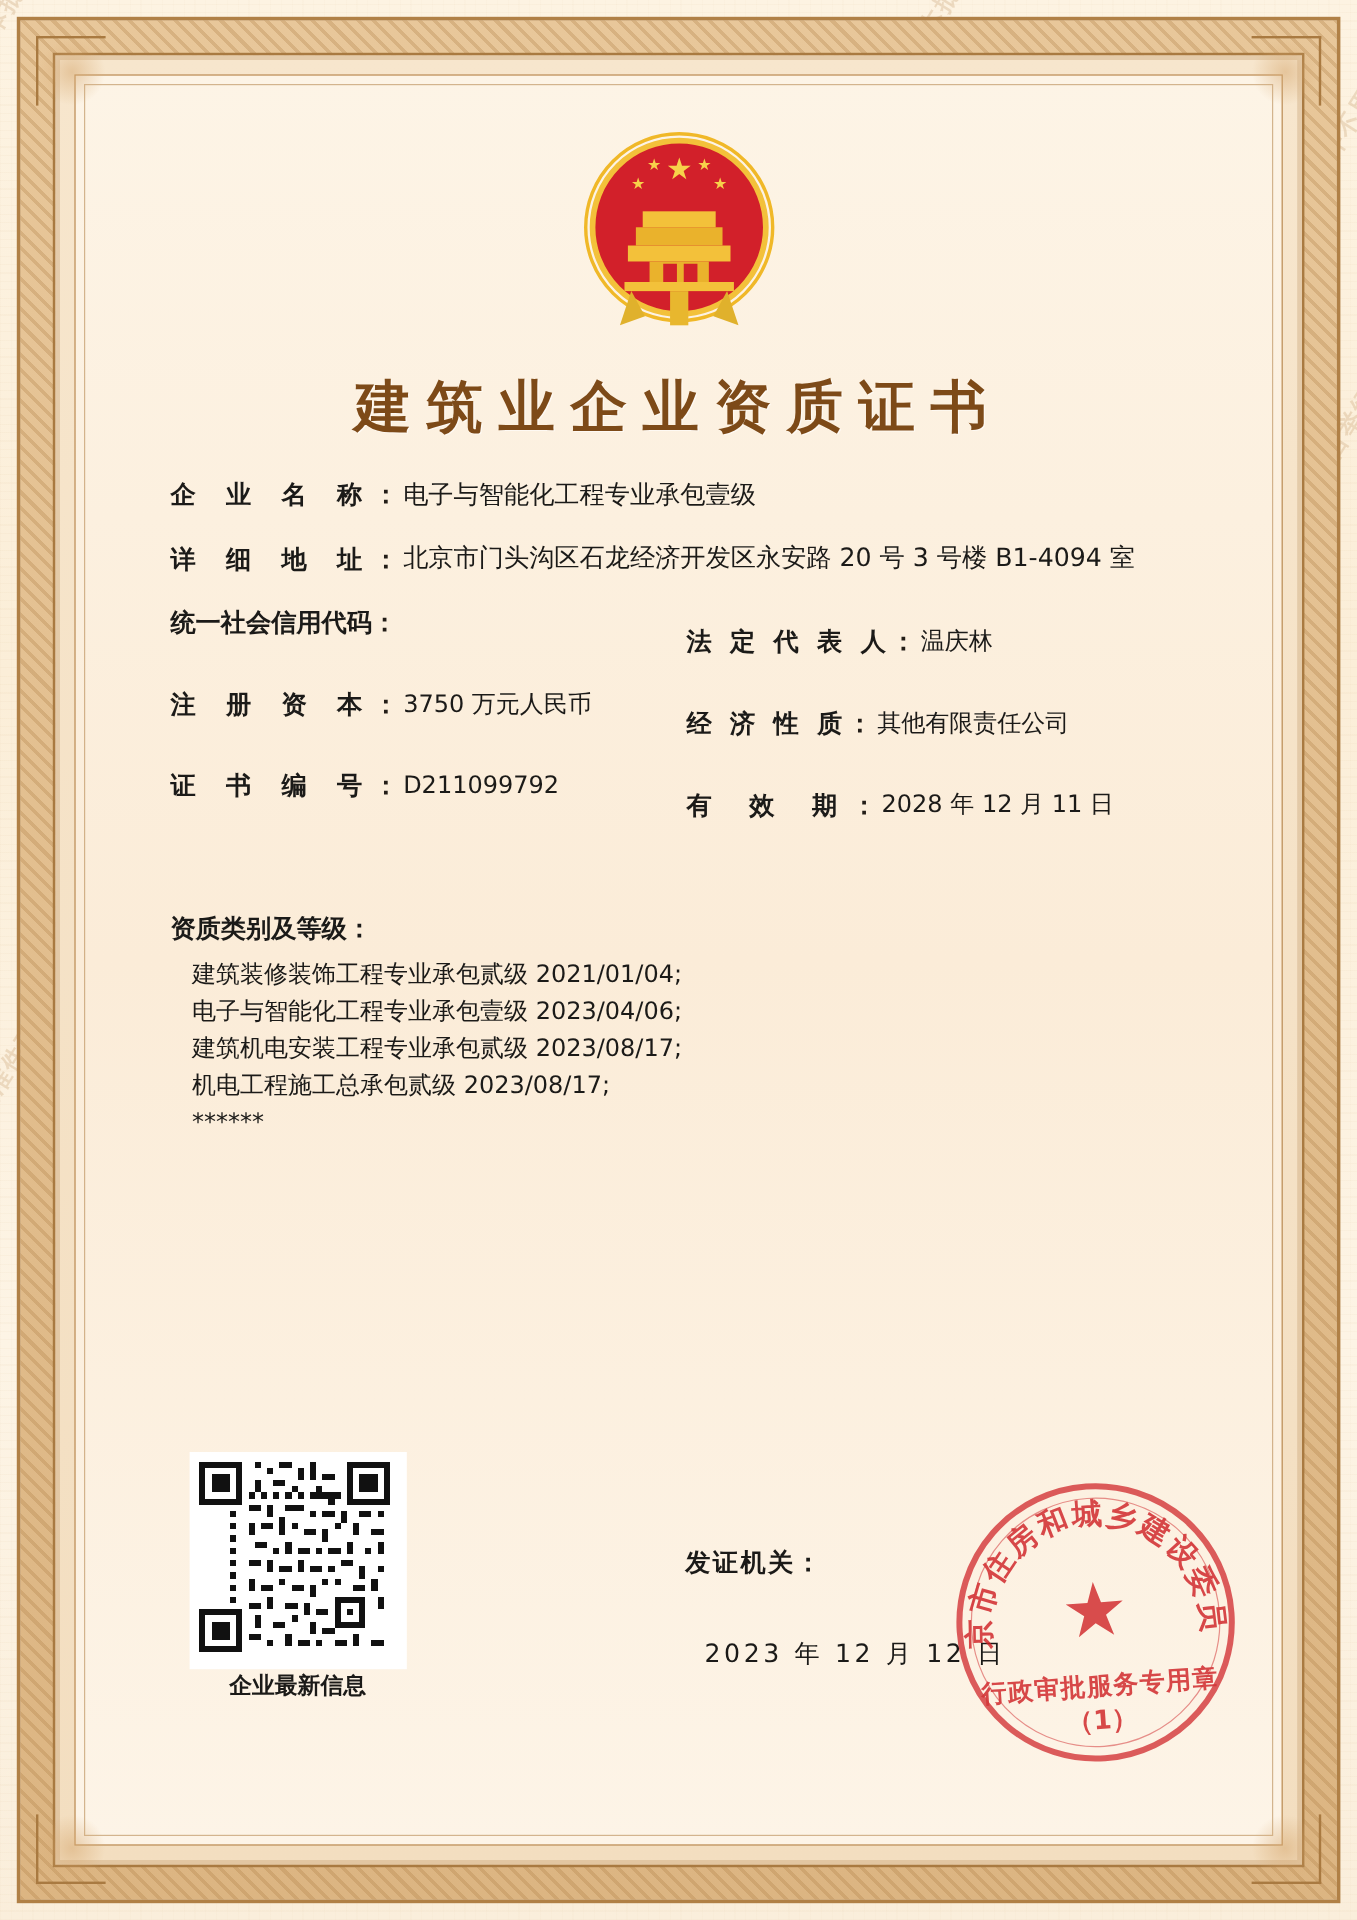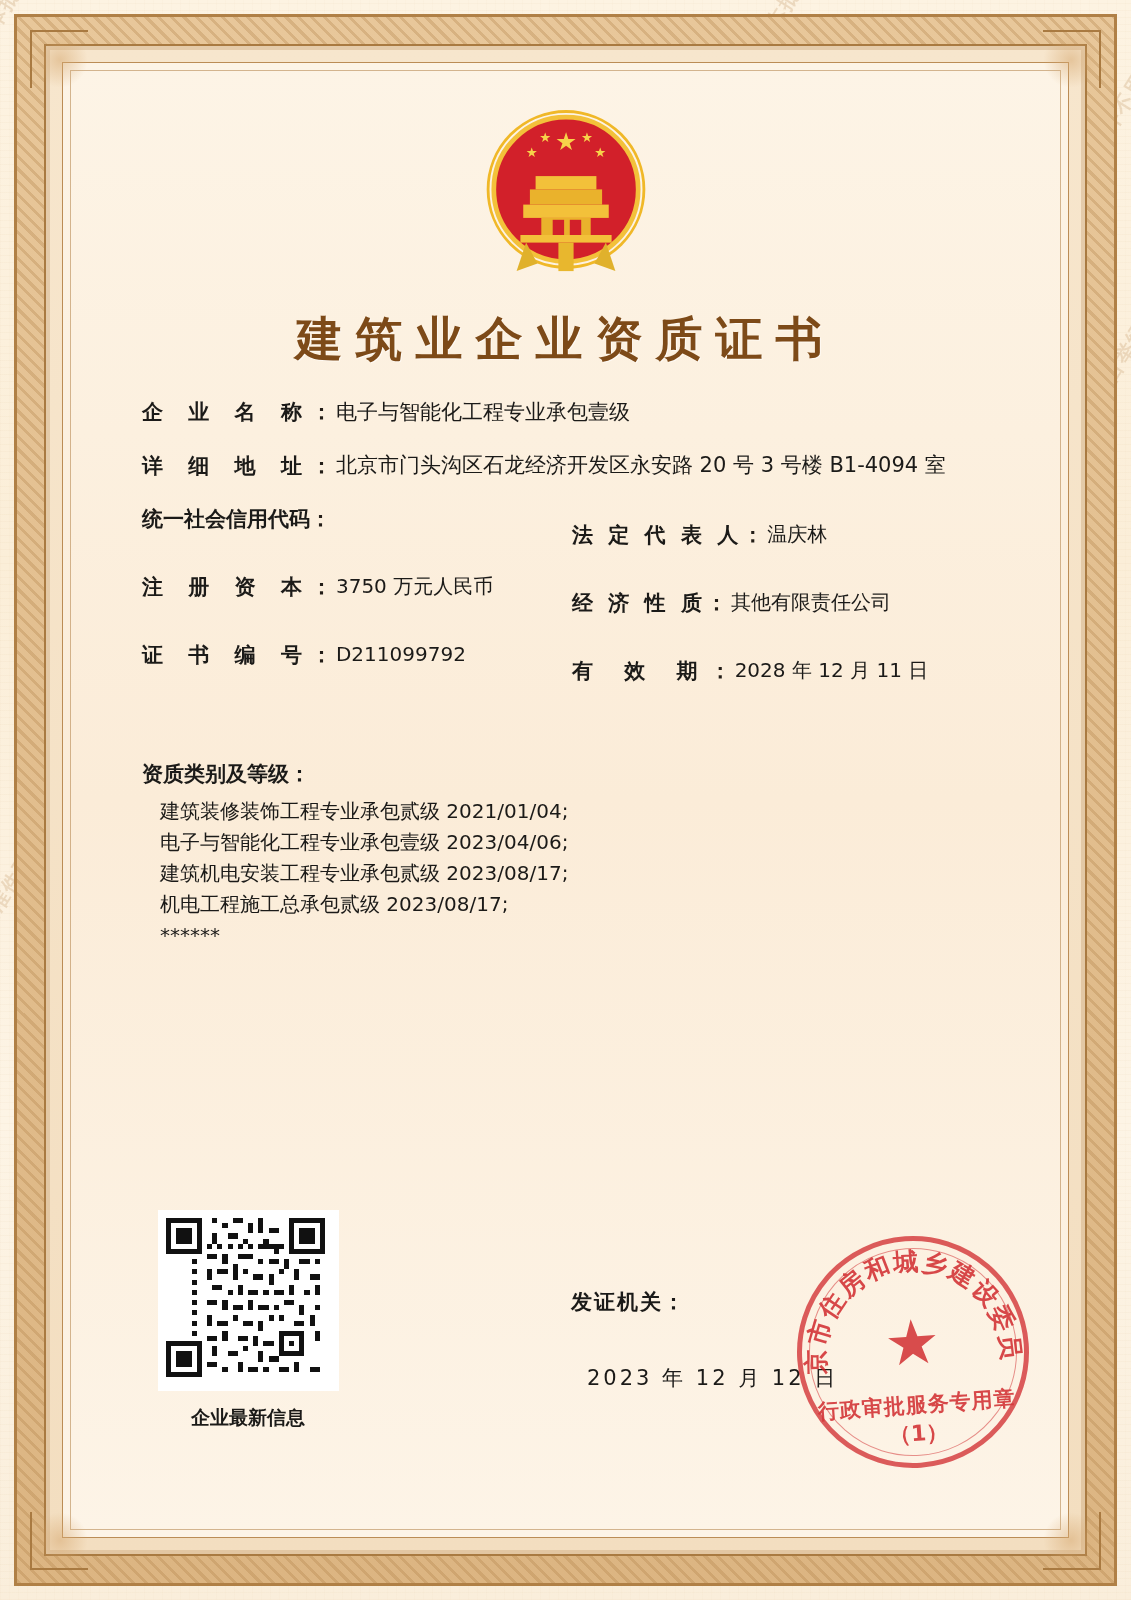--- a/index.html
+++ b/index.html
@@ -203,21 +203,21 @@
     top: 1130px;
     width: 180px;
   }
   .qr {
     width: 175px;
     height: 175px;
     background: #ffffff;
     padding: 3px;
   }
   .qr-caption {
-    margin-top: 12px;
+    margin-top: 0;
     text-align: center;
     font-family: "DejaVu Sans", "Liberation Sans", sans-serif;
     font-size: 19px;
     font-weight: bold;
     color: #1b1a18;
     line-height: 1.5;
   }
 
   
   .issuer {

